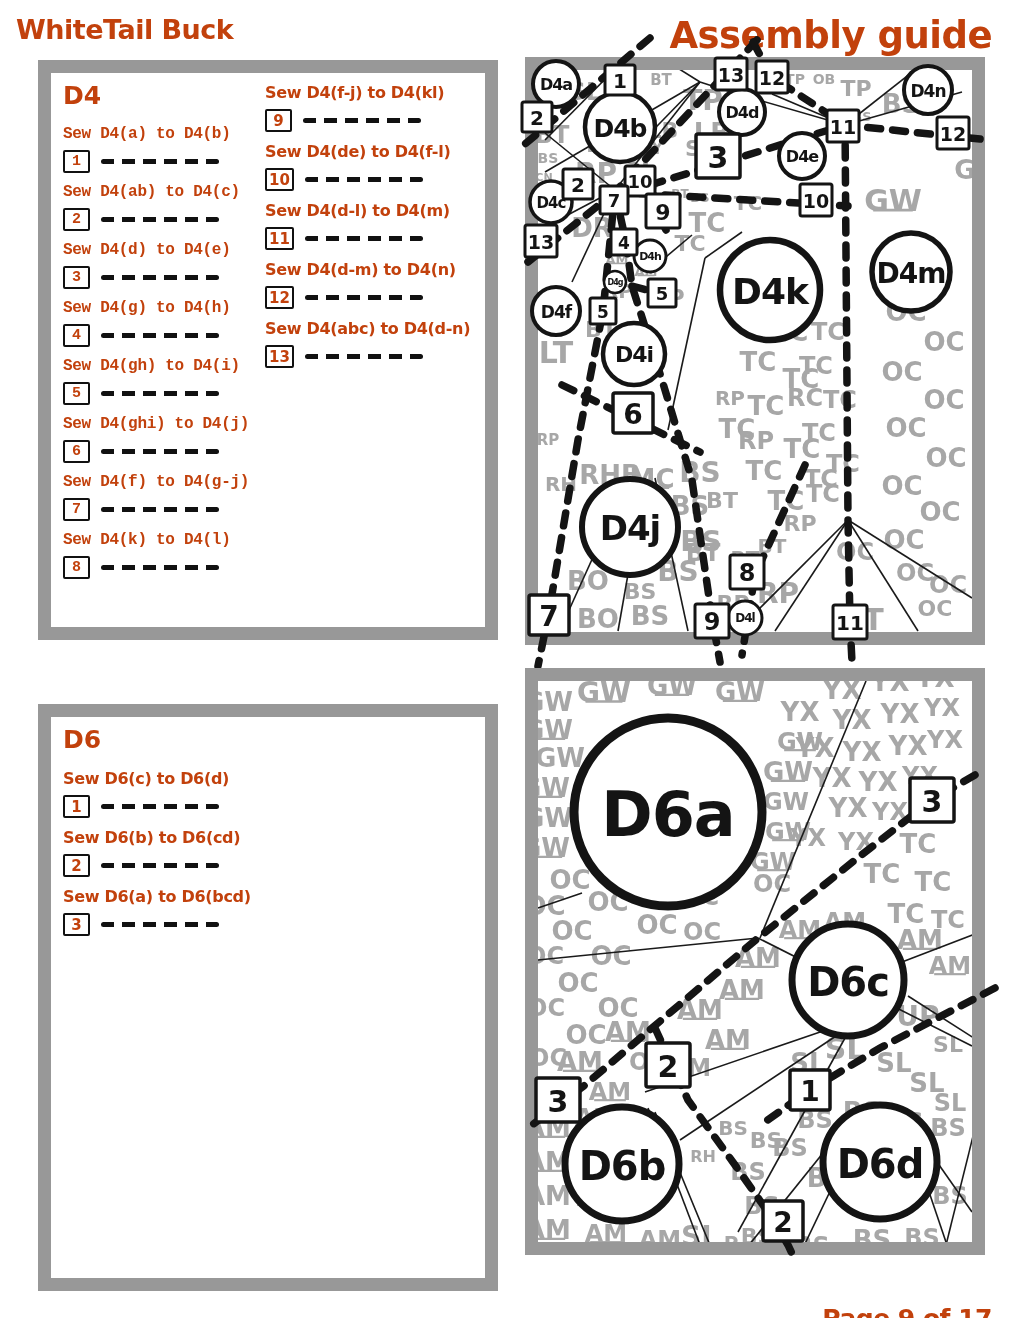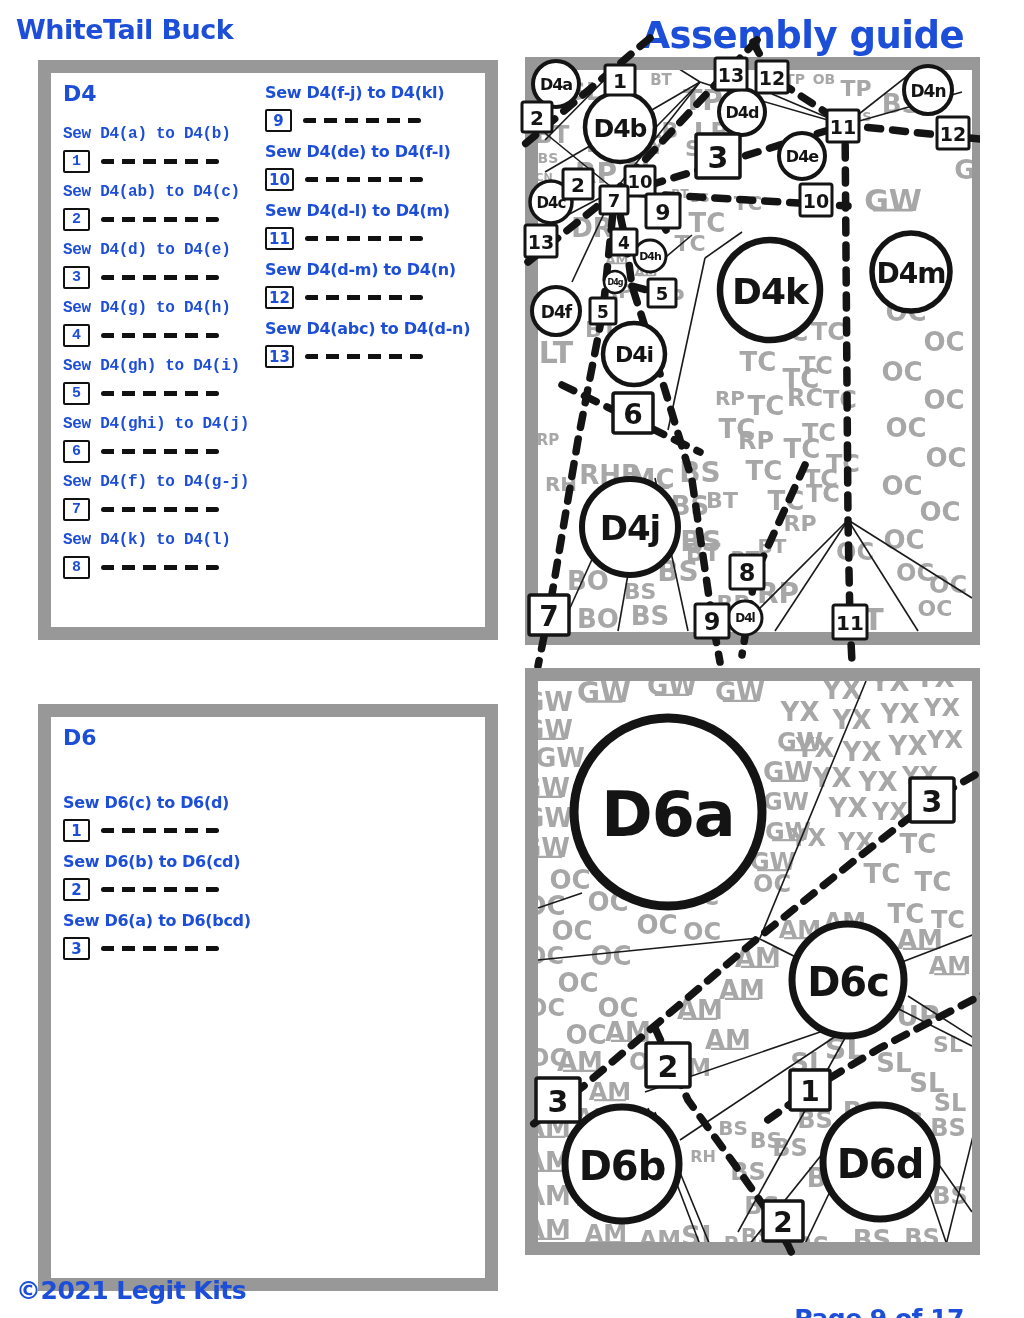--- a/index.html
+++ b/index.html
@@ -1,23 +1,23 @@
 <!DOCTYPE html>
 <html><head>
 <meta charset="utf-8">
 <style>
   html,body{margin:0;padding:0;background:#fff;}
   .page{position:relative;width:980px;height:1318px;background:#fff;overflow:hidden;
-        font-family:"DejaVu Sans","Liberation Sans",sans-serif;color:#1d4ed8;}
+        font-family:"DejaVu Sans","Liberation Sans",sans-serif;color:#c2410c;padding-left:28px;}
   .hdr-title{position:absolute;left:16px;top:14px;font-size:27px;font-weight:800;letter-spacing:-.5px;}
   .hdr-sub{position:absolute;right:16px;top:14px;font-size:37px;font-weight:800;letter-spacing:-.5px;}
   .ftr-left{position:absolute;left:16px;top:1276px;font-size:25px;font-weight:800;letter-spacing:-.5px;}
   .ftr-right{position:absolute;right:16px;top:1304px;font-size:25px;font-weight:800;letter-spacing:-.5px;}
   .panel{position:absolute;left:38px;width:460px;background:#fff;border:13px solid #989898;box-sizing:border-box;}
-  .ptitle{position:absolute;left:12px;top:8px;font-size:22px;font-weight:800;}
+  .ptitle{position:absolute;left:12px;top:8px;font-size:25px;font-weight:800;}
   .pcol{position:absolute;width:215px;}
   .slabel{font-size:16px;font-weight:700;letter-spacing:-.3px;margin-bottom:7px;white-space:nowrap;}
   .srow{display:flex;align-items:center;height:23px;margin-bottom:10px;}
   .sbadge{display:inline-flex;align-items:center;justify-content:center;min-width:19px;height:19px;
           padding:0 2px;border:2.4px solid #111;border-radius:2px;font-size:15px;font-weight:700;background:#fff;}
   .sdash{display:inline-block;width:118px;height:5px;margin-left:11px;border-radius:3px;
          background:repeating-linear-gradient(90deg,#111 0 13px,transparent 13px 21px);}
   svg.diag{position:absolute;}
 </style>
 </head>
@@ -94,21 +94,21 @@
         </div>
         <div class="slabel">Sew D4(abc) to D4(d-n)</div>
         <div class="srow">
           <span class="sbadge">13</span>
           <span class="sdash"></span>
         </div>
       </div>
     </section>
   <section class="panel" id="panel1" style="top:704px;height:587px">
       <div class="ptitle">D6</div>
-      <div class="pcol" style="left: 12px; top: 52px; margin-top: 24px;">
+      <div class="pcol" style="left: 12px; top: 52px;">
         <div class="slabel">Sew D6(c) to D6(d)</div>
         <div class="srow">
           <span class="sbadge">1</span>
           <span class="sdash"></span>
         </div>
         <div class="slabel">Sew D6(b) to D6(cd)</div>
         <div class="srow">
           <span class="sbadge">2</span>
           <span class="sdash"></span>
         </div>
@@ -593,15 +593,14 @@
       <g>
         <rect x="790" y="1070" width="40" height="40" rx="2" fill="#fff" stroke="#141414" stroke-width="3.5"></rect>
         <text x="810" y="1091.4" font-size="28" font-weight="800" font-family="&quot;DejaVu Sans&quot;,&quot;Liberation Sans&quot;,sans-serif" fill="#141414" text-anchor="middle" dominant-baseline="central">1</text>
       </g>
       <g>
         <rect x="763" y="1201" width="40" height="40" rx="2" fill="#fff" stroke="#141414" stroke-width="3.5"></rect>
         <text x="783" y="1222.4" font-size="28" font-weight="800" font-family="&quot;DejaVu Sans&quot;,&quot;Liberation Sans&quot;,sans-serif" fill="#141414" text-anchor="middle" dominant-baseline="central">2</text>
       </g>
     </svg>
 
-  <div class="ftr-left">©2021 Legit Kits</div>
   <div class="ftr-right">Page 9 of 17</div>
 </div>
 
 </body></html>

